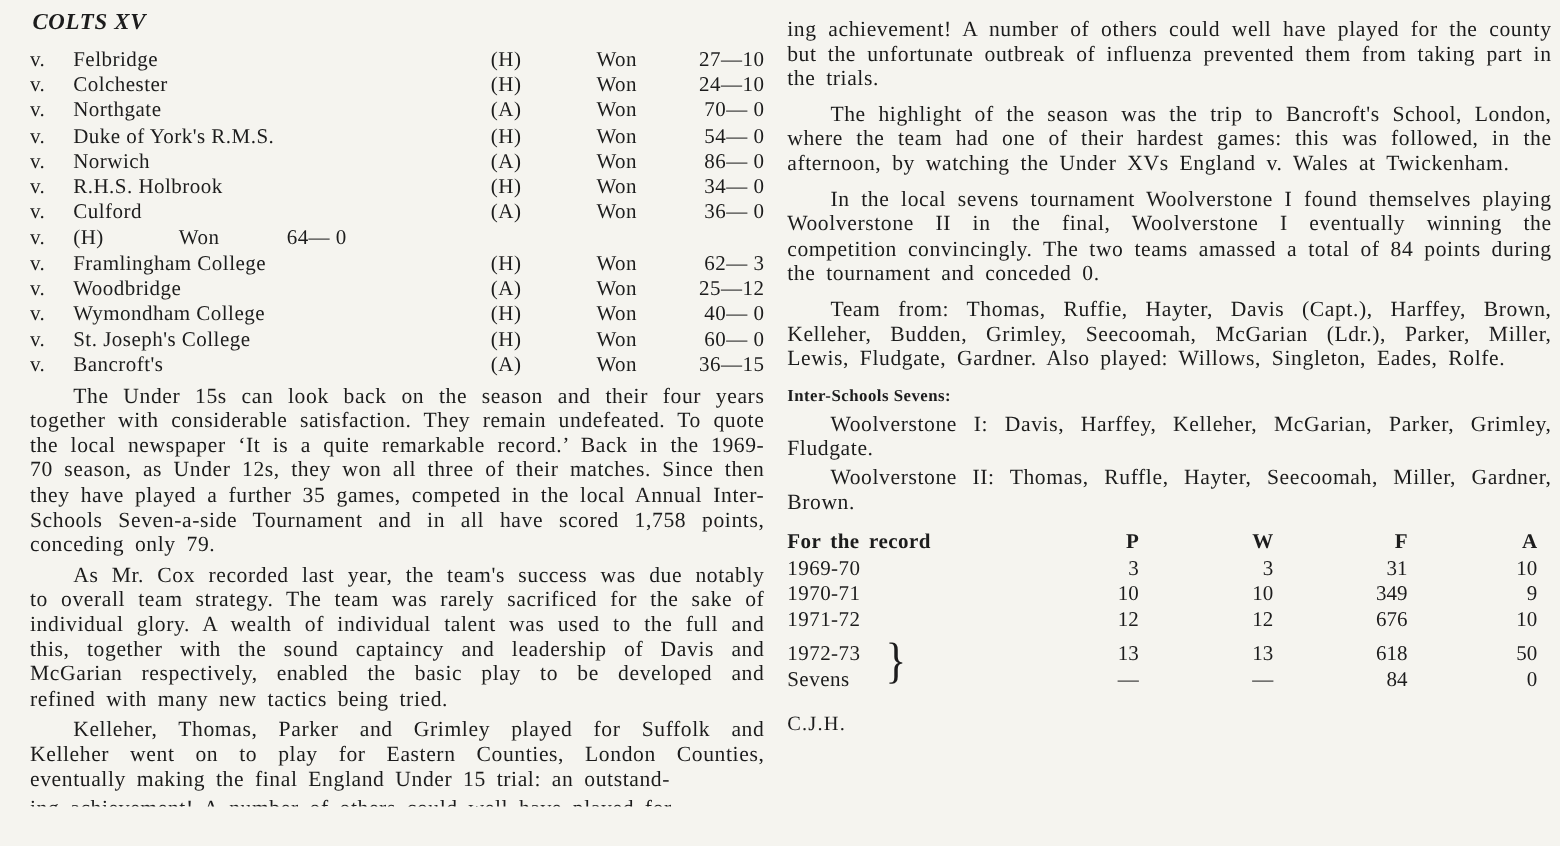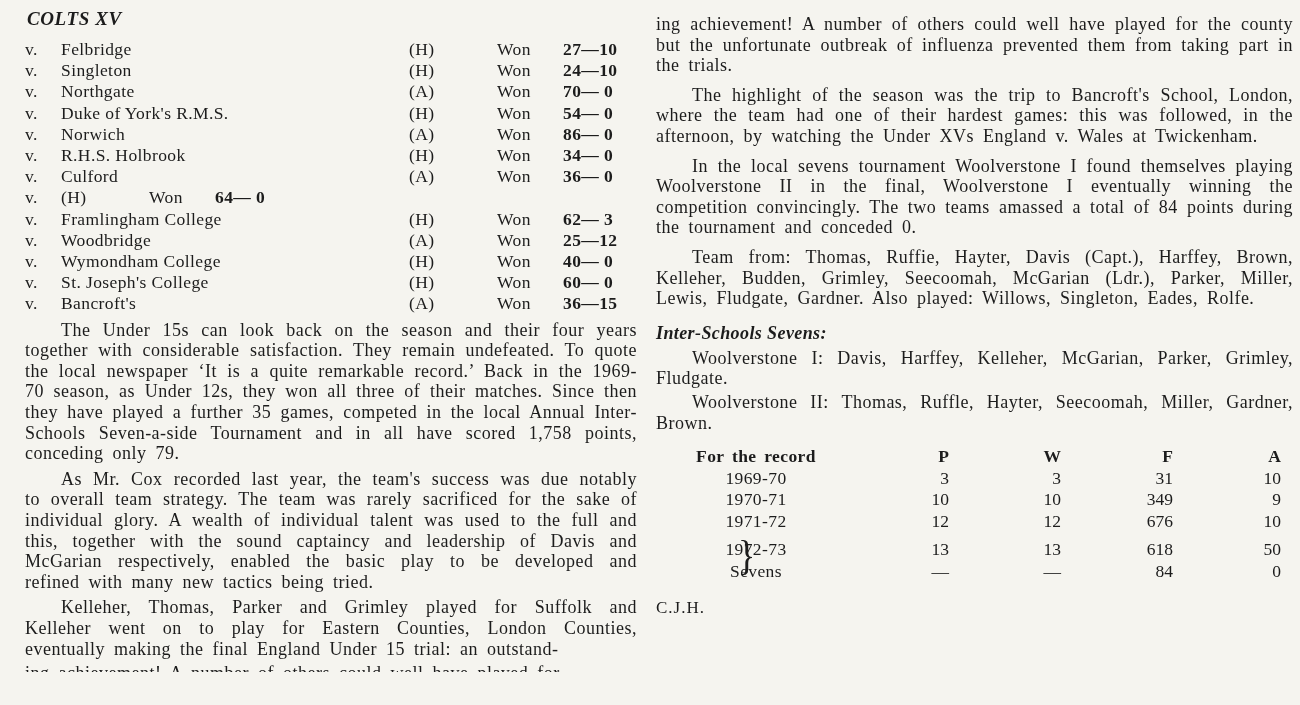--- a/index.html
+++ b/index.html
@@ -21,52 +21,51 @@
     font-style:italic;
   }
 
   
   .match-table { margin-bottom:5px; }
   .match-row { display:flex; line-height:21.2px; font-size:17.5px; letter-spacing:0.4px; }
   .c-v    { width:36px; }
   .c-opp  { flex:1; }
   .c-ven  { width:62px; }
   .c-res  { width:92px; padding-left:26px; box-sizing:border-box; }
-  .c-score{ width:74px; white-space:pre;font-weight:bold; }
+  .c-score{ width:74px; text-align:right; white-space:pre; }
 
   
   .para {
     margin:5px 0 0 0;
     font-size:18px; line-height:20.6px;
     text-align:justify; text-indent:36px;
     letter-spacing:0.5px; word-spacing:4px;
   }
   .para.first { margin-top:0; }
   .noindent { text-indent:0; }
   .col-right .para { margin-top:9px; }
   .col-right .para.first { margin-top:0; }
   .tight { margin-top:3px !important; }
 
   .clipped { height:9px; overflow:hidden; margin-top:4px; }
 
   .subhead {
-    font-size:18px; font-weight:bold; margin:14px 0 4px 0;
+    font-size:14px; font-weight:bold; margin:14px 0 4px 0;
     letter-spacing:0.4px;
-    font-style:italic;
   }
 
   
   .record { position:relative; margin-top:13px; font-size:17.5px; }
   .r-row {
     display:grid;
     grid-template-columns:200px 93px 112px 112px 108px;
     line-height:21.5px;
   }
   .r-head { font-weight:bold; }
-  .r-label { text-align:center; letter-spacing:0.4px; word-spacing:3px; }
+  .r-label { text-align:left; letter-spacing:0.4px; word-spacing:3px; }
   .r-num { text-align:right; }
   .record-rows .r-row:nth-child(4) { margin-top:7px; }
   .brace {
     position:absolute; left:82px; top:86px;
     font-size:36px; line-height:46px;
     transform:scaleY(1.15);
     font-family:"Liberation Serif", serif;
   }
   .sig { text-align:left; padding-right:8px; margin-top:16px; font-size:17px; letter-spacing:1px; }
 </style>
@@ -79,21 +78,21 @@
   <div class="match-table">
       <div class="match-row">
     <span class="c-v">v.</span>
     <span class="c-opp">Felbridge</span>
     <span class="c-ven">(H)</span>
     <span class="c-res">Won</span>
     <span class="c-score">27—10</span>
   </div>
       <div class="match-row">
     <span class="c-v">v.</span>
-    <span class="c-opp">Singleton</span>
+    <span class="c-opp">Colchester</span>
     <span class="c-ven">(H)</span>
     <span class="c-res">Won</span>
     <span class="c-score">24—10</span>
   </div>
       <div class="match-row">
     <span class="c-v">v.</span>
     <span class="c-opp">Northgate</span>
     <span class="c-ven">(A)</span>
     <span class="c-res">Won</span>
     <span class="c-score">70— 0</span>

